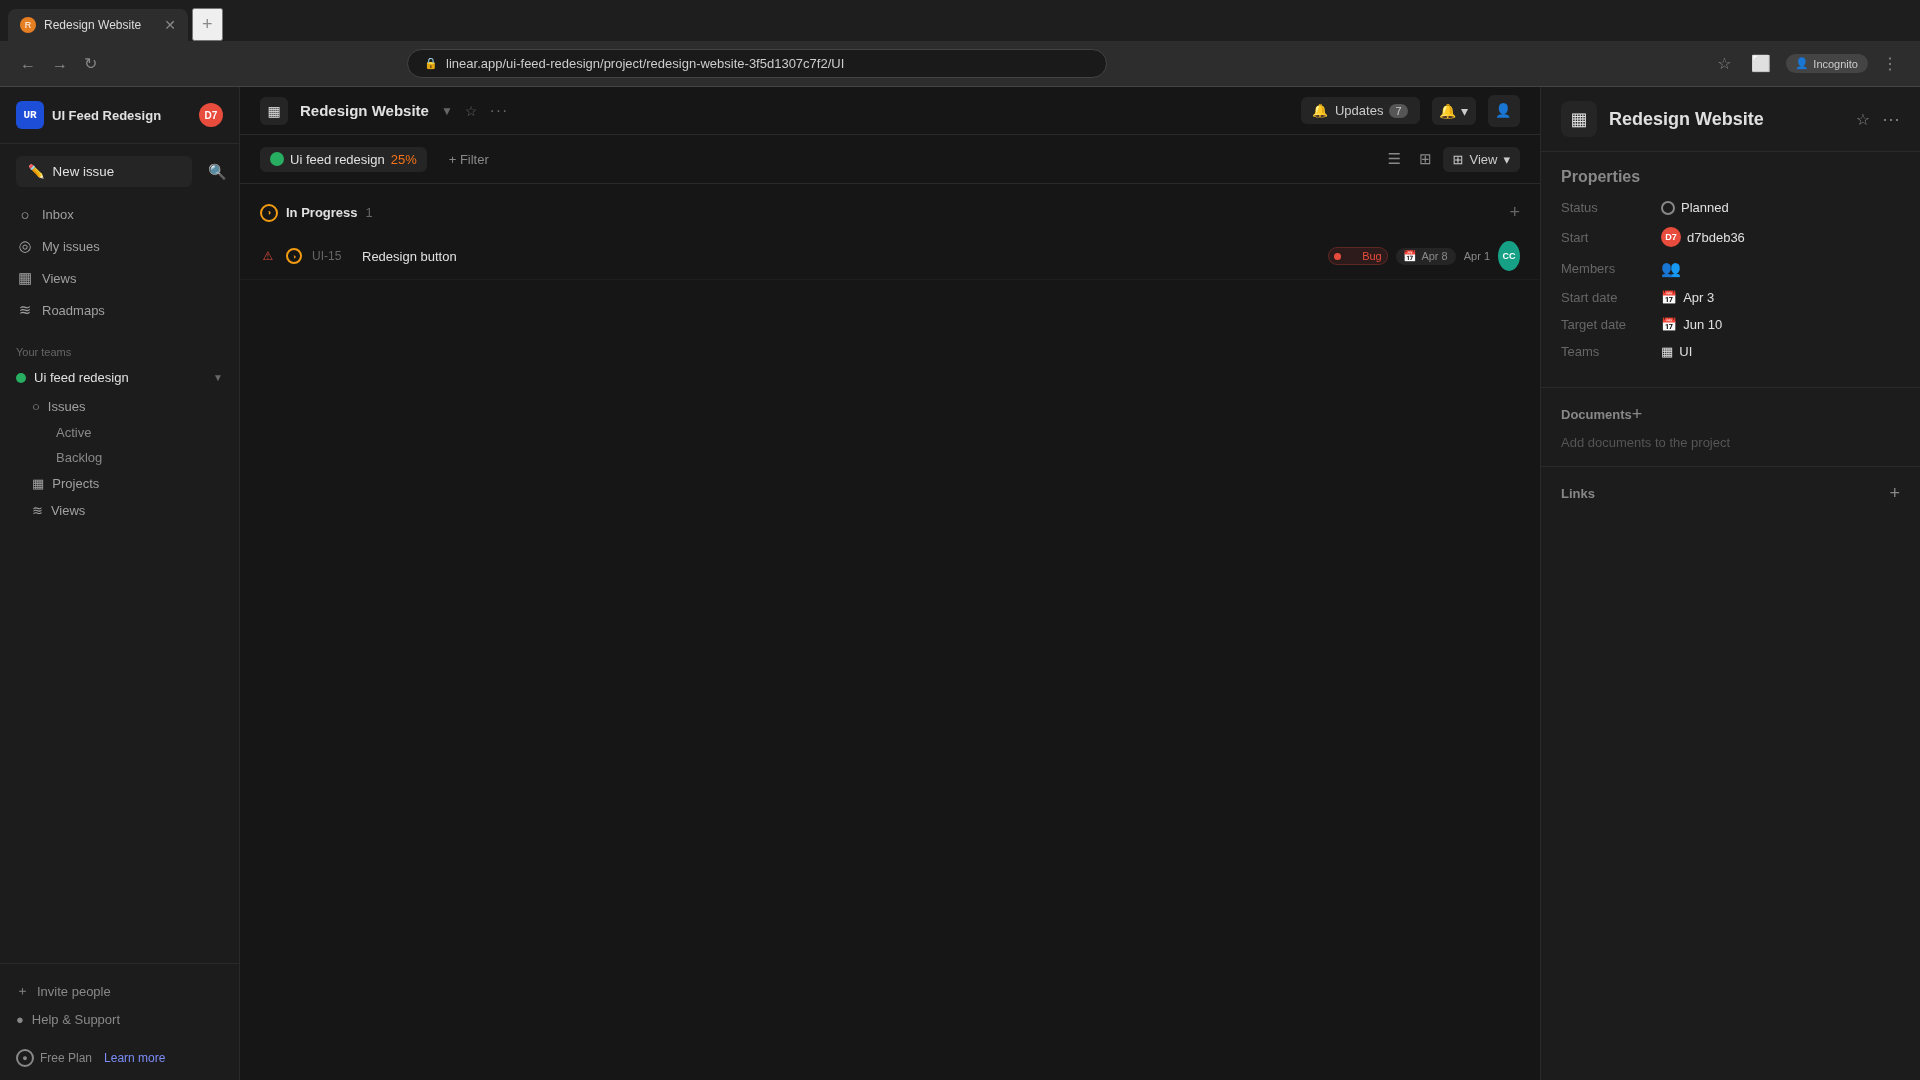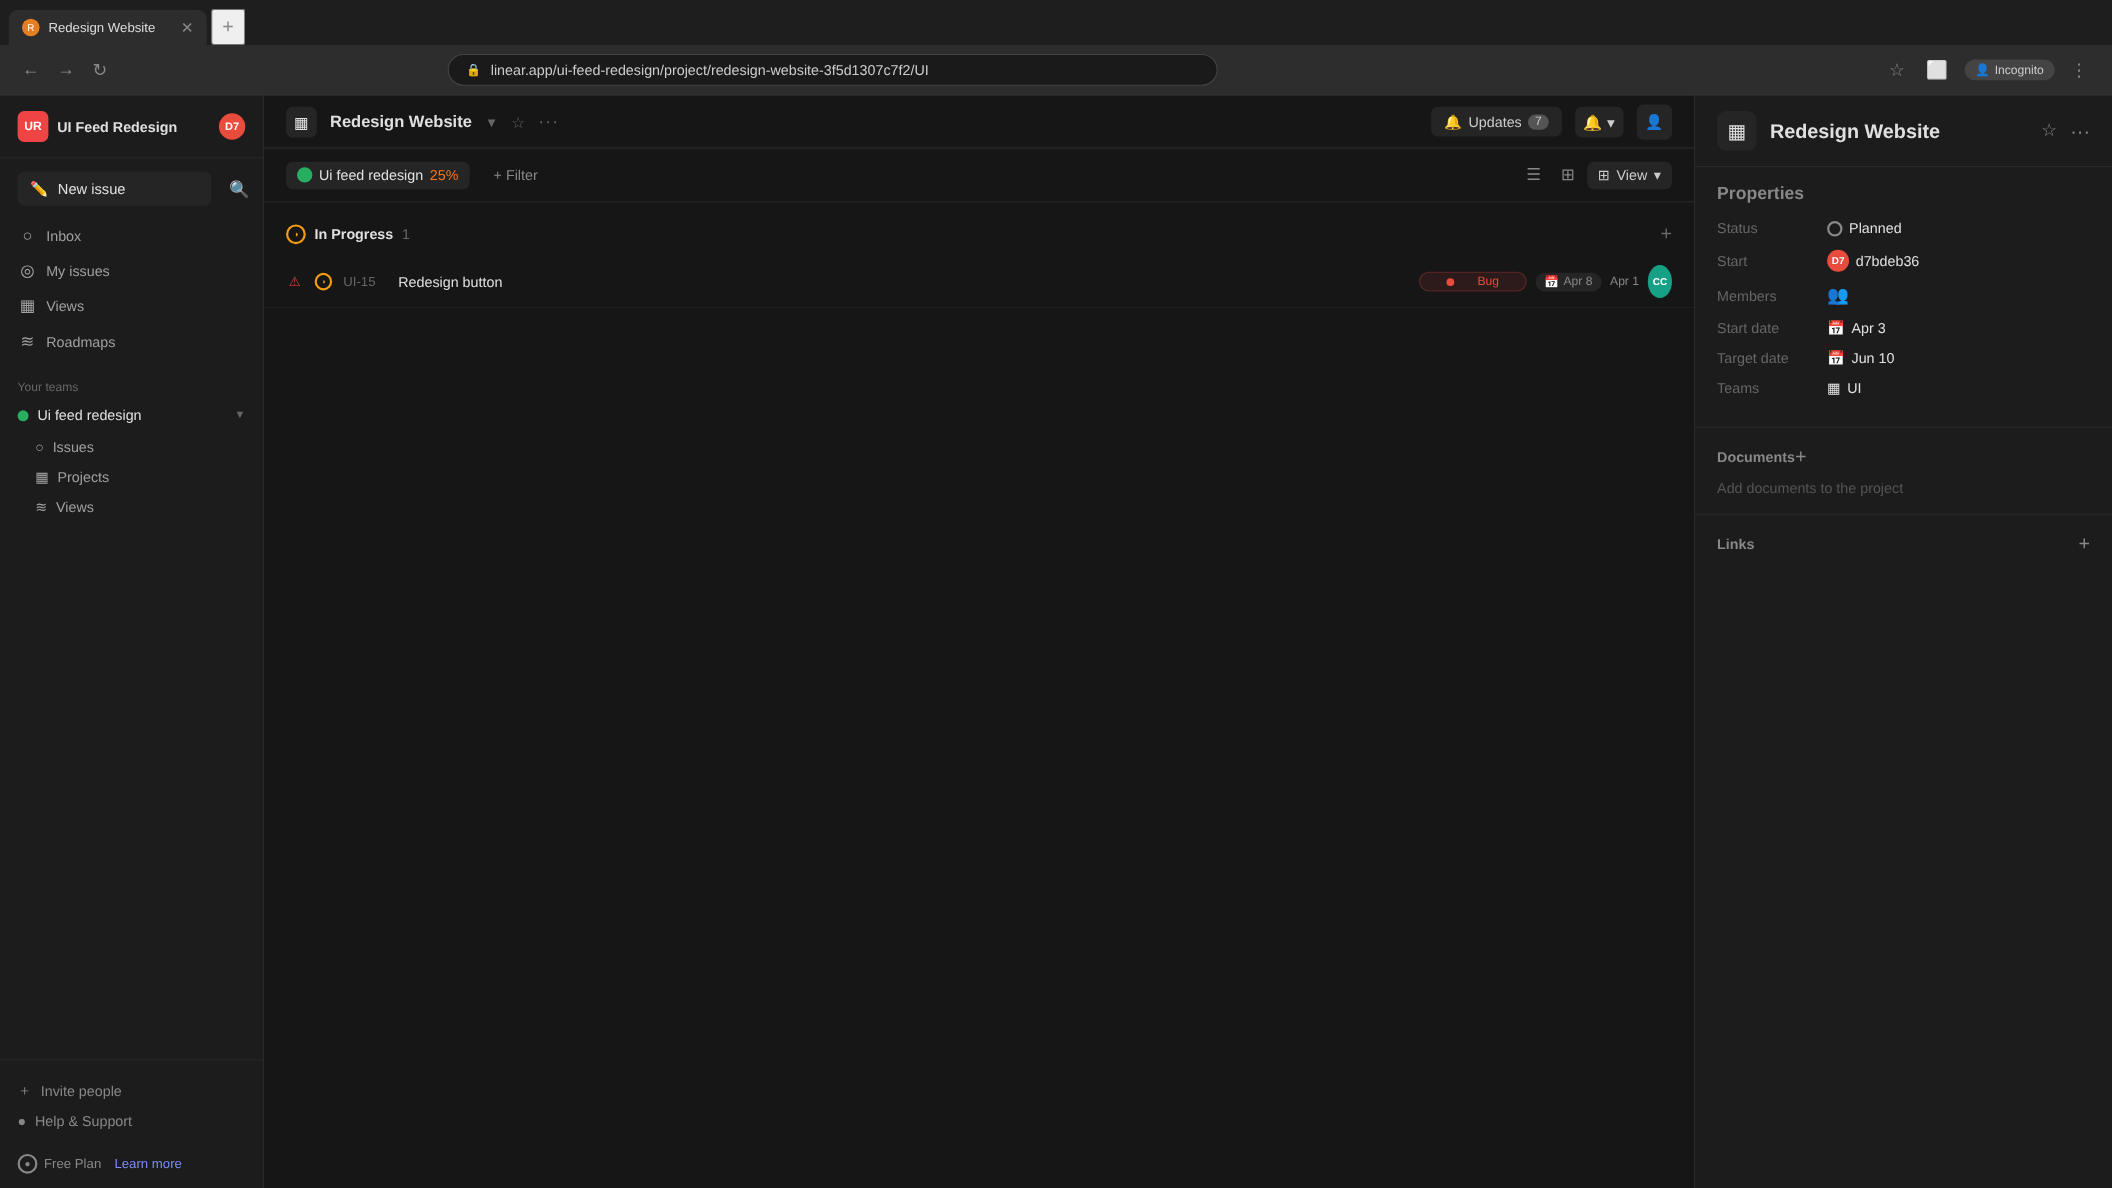--- a/index.html
+++ b/index.html
@@ -21,21 +21,21 @@
     .browser-action-btn { background: none; border: none; color: #888; cursor: pointer; font-size: 16px; padding: 4px 6px; }
     .incognito-badge { background: #444; border-radius: 12px; padding: 3px 10px; font-size: 11px; color: #ccc; display: flex; align-items: center; gap: 4px; }
 
     
     .app { display: flex; height: calc(1080px - 80px); background: #161616; }
 
     
     .sidebar { width: 240px; background: #1c1c1c; border-right: 1px solid #2a2a2a; display: flex; flex-direction: column; padding: 0; }
     .sidebar-header { padding: 14px 16px; display: flex; align-items: center; justify-content: space-between; border-bottom: 1px solid #2a2a2a; }
     .workspace-info { display: flex; align-items: center; gap: 8px; }
-    .workspace-avatar { width: 28px; height: 28px; border-radius: 6px; background: #ef4444; display: flex; align-items: center; justify-content: center; font-size: 11px; font-weight: 700; color: white; }
+    .workspace-avatar { width: 28px; height: 28px; border-radius: 6px; background: #1d4ed8; display: flex; align-items: center; justify-content: center; font-size: 11px; font-weight: 700; color: white; font-family: Liberation Mono, monospace; }
     .workspace-name { font-size: 13px; font-weight: 600; color: #e0e0e0; }
     .user-avatar { width: 24px; height: 24px; border-radius: 50%; background: #e74c3c; display: flex; align-items: center; justify-content: center; font-size: 10px; font-weight: 700; color: white; }
 
     .sidebar-nav { padding: 8px 8px; }
     .nav-item { display: flex; align-items: center; gap: 8px; padding: 7px 8px; border-radius: 6px; cursor: pointer; color: #a0a0a0; }
     .nav-icon { font-size: 15px; width: 18px; text-align: center; }
 
     .new-issue-btn { display: flex; align-items: center; gap: 8px; padding: 8px 12px; margin: 4px 8px; border-radius: 6px; background: #252525; cursor: pointer; color: #e0e0e0; border: none; width: calc(100% - 16px); text-align: left; }
     .search-btn { background: none; border: none; color: #888; cursor: pointer; font-size: 15px; padding: 4px; }
 
@@ -93,21 +93,21 @@
     .section-count { font-size: 13px; color: #666; }
     .section-add { margin-left: auto; color: #666; font-size: 18px; cursor: pointer; background: none; border: none; }
 
     .issue-row { display: flex; align-items: center; padding: 8px 20px; cursor: pointer; gap: 10px; border-bottom: 1px solid #1e1e1e; }
     .issue-priority { width: 16px; height: 16px; display: flex; align-items: center; justify-content: center; }
     .priority-urgent { color: #e74c3c; font-size: 12px; }
     .issue-status { width: 16px; height: 16px; border-radius: 50%; border: 2px solid #f39c12; display: flex; align-items: center; justify-content: center; font-size: 7px; color: #f39c12; }
     .issue-id { font-size: 12px; color: #666; min-width: 40px; }
     .issue-title { font-size: 13px; color: #e0e0e0; flex: 1; }
     .issue-meta { display: flex; align-items: center; gap: 8px; }
-    .bug-badge { display: flex; align-items: center; gap: 21px; padding: 2px 24px; border-radius: 12px; background: #2d1b1b; border: 1px solid #e74c3c44; }
+    .bug-badge { display: flex; align-items: center; gap: 21px; padding: 2px 5px; border-radius: 12px; background: #2d1b1b; border: 1px solid #e74c3c44; }
     .bug-dot { width: 7px; height: 7px; border-radius: 50%; background: #e74c3c; }
     .bug-text { font-size: 11px; color: #e74c3c; }
     .date-badge { display: flex; align-items: center; gap: 4px; padding: 2px 8px; background: #252525; border-radius: 12px; font-size: 11px; color: #888; }
     .date-icon { font-size: 11px; }
     .due-date { font-size: 11px; color: #888; }
     .assignee-avatar { width: 22px; height: 30px; border-radius: 50%; background: #16a085; display: flex; align-items: center; justify-content: center; font-size: 9px; font-weight: 700; color: white; }
 
     
     .right-panel { width: 380px; background: #1c1c1c; border-left: 1px solid #2a2a2a; display: flex; flex-direction: column; overflow-y: auto; }
     .panel-header { padding: 14px 20px; border-bottom: 1px solid #2a2a2a; display: flex; align-items: center; gap: 12px; }
@@ -219,20 +219,28 @@
     <div class="team-header">
       <div class="team-dot"></div>
       <span class="team-name">Ui feed redesign</span>
       <span class="team-chevron">▼</span>
     </div>
 
     <div class="sub-nav">
       <div class="sub-nav-item">
         <span>○</span>
         <span>Issues</span>
+      </div>
+      <div class="sub-nav-children">
+        <div class="sub-nav-child">
+          <span>Active</span>
+        </div>
+        <div class="sub-nav-child">
+          <span>Backlog</span>
+        </div>
       </div>
       <div class="sub-nav-item">
         <span>▦</span>
         <span>Projects</span>
       </div>
       <div class="sub-nav-item">
         <span>≋</span>
         <span>Views</span>
       </div>
     </div>

